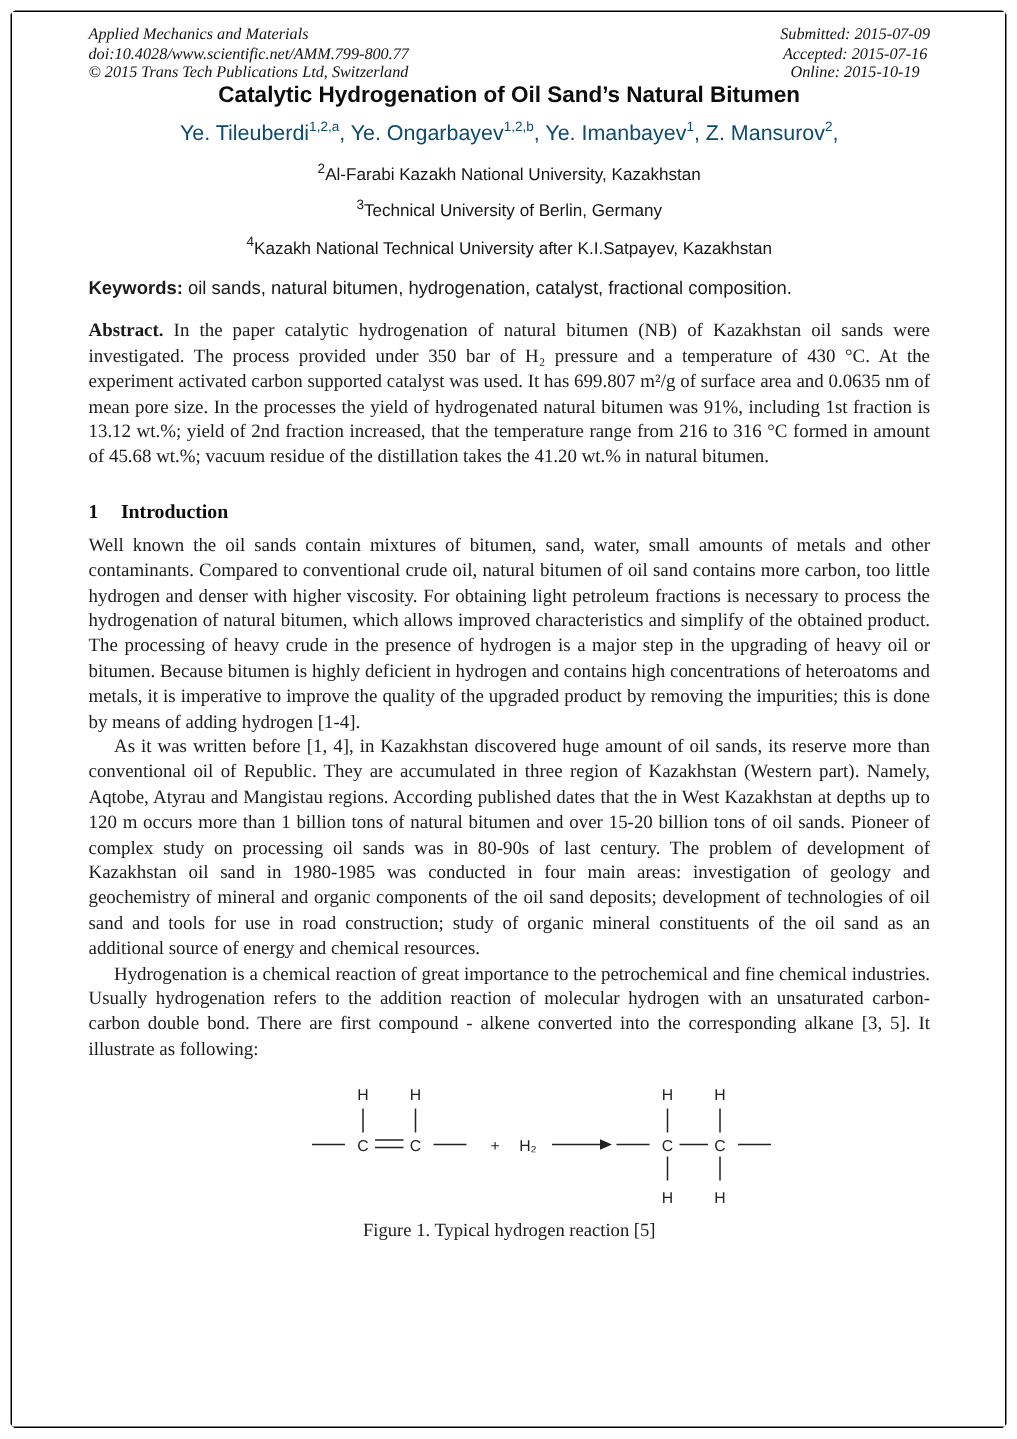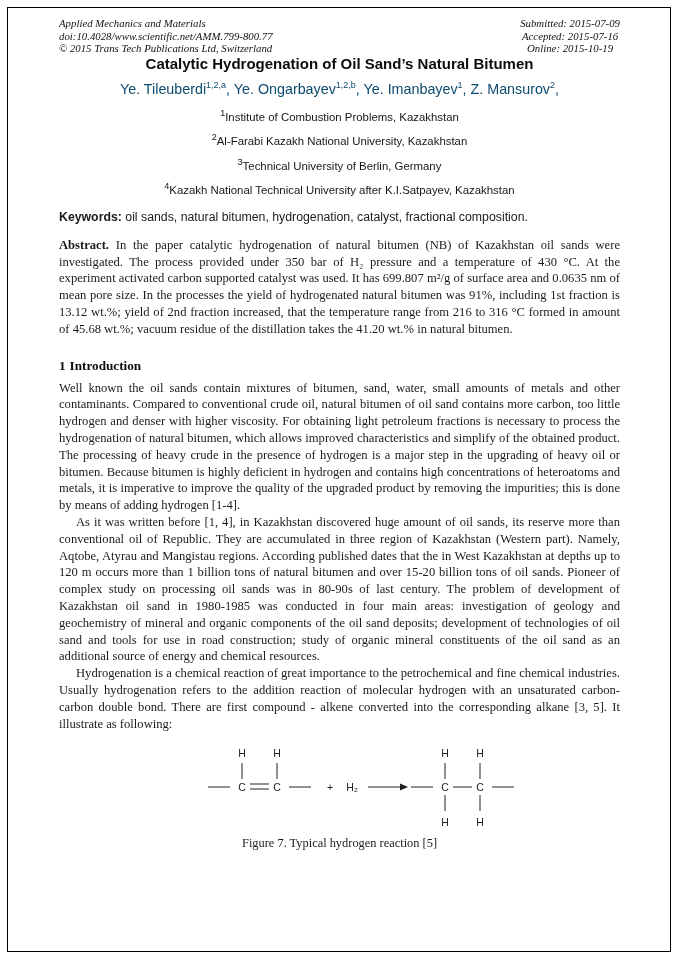--- a/index.html
+++ b/index.html
@@ -4,21 +4,21 @@
 <style>
   * { margin:0; padding:0; box-sizing:border-box; }
   html,body { background:#ffffff; }
   body {
     width:678px; height:959px;
     font-family:"Liberation Serif", serif;
     color:#1b1b1b;
   }
   .page {
     position:relative; width:678px; height:959px;
-    background:#ffffff; overflow:hidden;
+    background:#ffffff; overflow:hidden;border-radius:28px;
   }
   .frame {
     position:absolute; inset:7px;
     border:1.5px solid #000;
     pointer-events:none;
   }
   .content { position:relative; padding:17px 58px 0 59px; }
 
   .meta { display:flex; justify-content:space-between; font-style:italic; font-size:10.8px; line-height:12.6px; color:#111; }
   .meta-right { text-align:center; }
@@ -50,21 +50,21 @@
     margin-top:12px; font-size:12.6px; line-height:16.8px;
     text-align:justify;
   }
   .abstract b { font-weight:700; }
 
   h2.section {
     margin-top:20px; margin-bottom:6px;
     font-size:13.2px; font-weight:700; color:#0d0d0d;
     font-family:"Liberation Serif", serif;
   }
-  h2.section .sec-title { margin-left:4px; }
+  h2.section .sec-title { margin-left:15px; }
 
   p.body-p { font-size:12.6px; line-height:16.8px; text-align:justify; }
   p.body-p.indent { text-indent:17px; }
 
   .figure { text-align:center; margin-top:5px; }
   .figure svg { display:inline-block; }
   .figure text {
     font-family:"Liberation Sans", sans-serif;
     font-size:10.5px; fill:#222;
   }
@@ -90,21 +90,20 @@
       </div>
     </div>
 
     <h1 class="title">Catalytic Hydrogenation of Oil Sand’s Natural Bitumen</h1>
 
     <div class="authors">
       <div class="author-line"><span>Ye. Tileuberdi</span><sup>1,2,a</sup><span>, </span><span>Ye. Ongarbayev</span><sup>1,2,b</sup><span>, </span><span>Ye. Imanbayev</span><sup>1</sup><span>, </span><span>Z. Mansurov</span><sup>2</sup><span>,</span></div>
     </div>
 
     <div class="affil">
-      <div class="affil-line"><sup>1</sup><span>Institute of Combustion Problems, Kazakhstan</span></div>
       <div class="affil-line"><sup>2</sup><span>Al-Farabi Kazakh National University, Kazakhstan</span></div>
       <div class="affil-line"><sup>3</sup><span>Technical University of Berlin, Germany</span></div>
       <div class="affil-line"><sup>4</sup><span>Kazakh National Technical University after K.I.Satpayev, Kazakhstan</span></div>
     </div>
 
     <p class="keywords"><b>Keywords:</b><span> oil sands, natural bitumen, hydrogenation, catalyst, fractional composition.</span></p>
 
     <p class="abstract"><b>Abstract.</b><span> In the paper catalytic hydrogenation of natural bitumen (NB) of Kazakhstan oil sands were investigated. The process provided under 350 bar of H₂ pressure and a temperature of 430 °C. At the experiment activated carbon supported catalyst was used. It has 699.807 m²/g of surface area and 0.0635 nm of mean pore size. In the processes the yield of hydrogenated natural bitumen was 91%, including 1st fraction is 13.12 wt.%; yield of 2nd fraction increased, that the temperature range from 216 to 316 °C formed in amount of 45.68 wt.%; vacuum residue of the distillation takes the 41.20 wt.% in natural bitumen.</span></p>
 
     <h2 class="section"><span>1</span><span class="sec-title">Introduction</span></h2>
@@ -140,17 +139,17 @@
         <line x1="251" y1="50" x2="273" y2="50" stroke="#222" stroke-width="1"></line>
         <text x="285" y="54" text-anchor="middle">C</text>
         <line x1="293" y1="50" x2="312" y2="50" stroke="#222" stroke-width="1"></line>
         <text x="320" y="54" text-anchor="middle">C</text>
         <line x1="332" y1="50" x2="354" y2="50" stroke="#222" stroke-width="1"></line>
         <line x1="285" y1="58" x2="285" y2="74" stroke="#222" stroke-width="1"></line>
         <line x1="320" y1="58" x2="320" y2="74" stroke="#222" stroke-width="1"></line>
         <text x="285" y="89" text-anchor="middle">H</text>
         <text x="320" y="89" text-anchor="middle">H</text>
       </svg>
-      <p class="caption">Figure 7. Typical hydrogen reaction [5]</p>
+      <p class="caption">Figure 1. Typical hydrogen reaction [5]</p>
     </div>
 
   </div>
 </div>
 
 </body></html>

